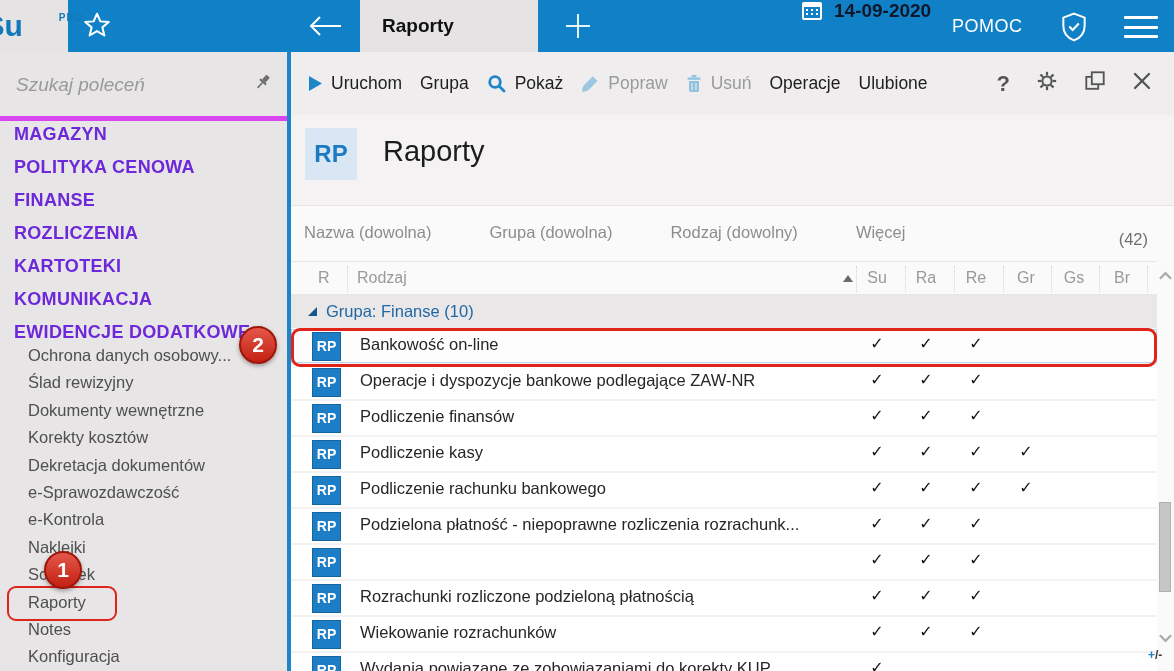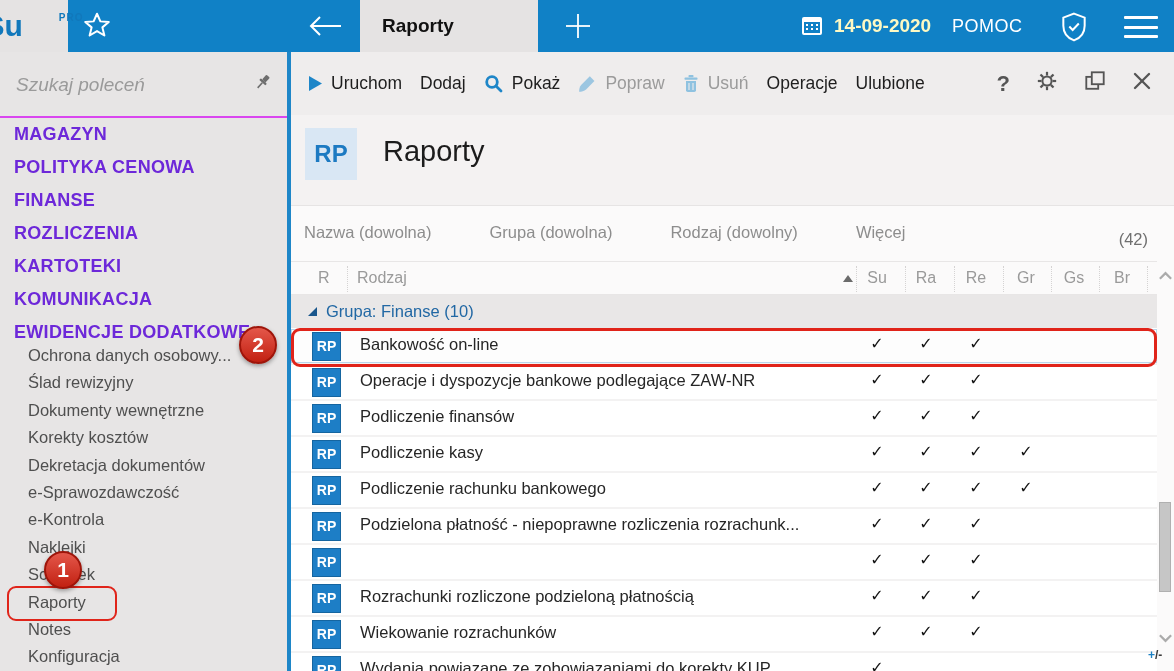--- a/index.html
+++ b/index.html
@@ -12,31 +12,31 @@
   #logo{position:absolute;left:0;top:0;width:68px;height:52px;background:#e5e3e3;
         color:#1178bb;display:flex;align-items:center;justify-content:center;}
   #logo .su{font-size:30px;font-weight:700;line-height:1;}
   #logo .pro{font-size:10px;font-weight:700;letter-spacing:1px;vertical-align:super;position:relative;top:-9px;padding-left:36px;}
   #star-btn{position:absolute;left:82px;top:11px;width:30px;height:30px;}
   #back-btn{position:absolute;left:305px;top:13px;width:40px;height:26px;}
   #tab-active{position:absolute;left:360px;top:0;width:178px;height:52px;background:#e5e3e3;
         color:#111;font-size:19px;font-weight:700;display:flex;align-items:center;padding-left:22px;box-sizing:border-box;}
   #tab-new{position:absolute;left:538px;top:0;width:80px;height:52px;display:flex;align-items:center;justify-content:center;}
   #tab-new svg{display:block;}
-  #date-area{position:absolute;left:800px;top:0;height:52px;display:flex;align-items:center;gap:10px;color:#fef9c3;}
+  #date-area{position:absolute;left:800px;top:0;height:52px;display:flex;gap:10px;color:#0f172a;}
   #date-text{font-size:19px;font-weight:600;}
   #help-link{position:absolute;left:952px;top:0;height:52px;display:flex;align-items:center;color:#fff;
         font-size:18px;letter-spacing:.5px;}
   #shield-btn{position:absolute;left:1058px;top:11px;width:32px;height:32px;}
   #menu-btn{position:absolute;left:1124px;top:16px;width:34px;height:22px;display:flex;flex-direction:column;justify-content:space-between;}
   #menu-btn span{display:block;height:3px;background:#fff;border-radius:1px;}
 
   
   #sidebar{position:absolute;left:0;top:52px;width:287px;height:619px;background:#e7e5e5;}
-  #search-row{position:absolute;left:0;top:0;width:287px;height:64px;border-bottom:2px solid #d946ef;}
+  #search-row{position:absolute;left:0;top:0;width:287px;height:64px;border-bottom:5px solid #d946ef;}
   #search-input{position:absolute;left:14px;top:16px;width:220px;height:32px;border:none;background:transparent;
         font-style:italic;font-size:19px;color:#9a9a9a;font-family:inherit;outline:none;}
   #search-input::placeholder{color:#9a9a9a;font-style:italic;}
   #pin-btn{position:absolute;right:14px;top:20px;width:22px;height:22px;}
   #nav-top{position:absolute;left:14px;top:66px;width:270px;}
   .nav-top-item{height:33px;line-height:33px;color:#6d28d9;font-size:18px;font-weight:700;letter-spacing:.3px;
         white-space:nowrap;cursor:default;}
   #nav-sub{position:absolute;left:28px;top:290px;width:256px;}
   .nav-sub-item{height:27.4px;line-height:27.4px;color:#4f4f4f;font-size:16.5px;white-space:nowrap;overflow:hidden;
         text-overflow:ellipsis;cursor:default;}
@@ -210,21 +210,21 @@
 <div id="main">
 
   <div id="toolbar">
     <div class="tb-item">
       <svg width="13" height="15" viewBox="0 0 13 15">
           <polygon points="0,0 13,7.5 0,15" fill="#1e86c8"></polygon>
         </svg>
       <span>Uruchom</span>
     </div>
     <div class="tb-item">
-        <span>Dodaj</span>
+        <span>Grupa</span>
       </div>
     <div class="tb-item">
       <svg width="19" height="19" viewBox="0 0 19 19">
           <circle cx="8" cy="8" r="5.3" fill="none" stroke="#1e86c8" stroke-width="2.8"></circle>
           <line x1="12" y1="12" x2="17" y2="17" stroke="#1e86c8" stroke-width="2.8" stroke-linecap="round"></line>
         </svg>
       <span>Pokaż</span>
     </div>
     <div class="tb-item disabled">
       <svg width="18" height="18" viewBox="0 0 16 16">

